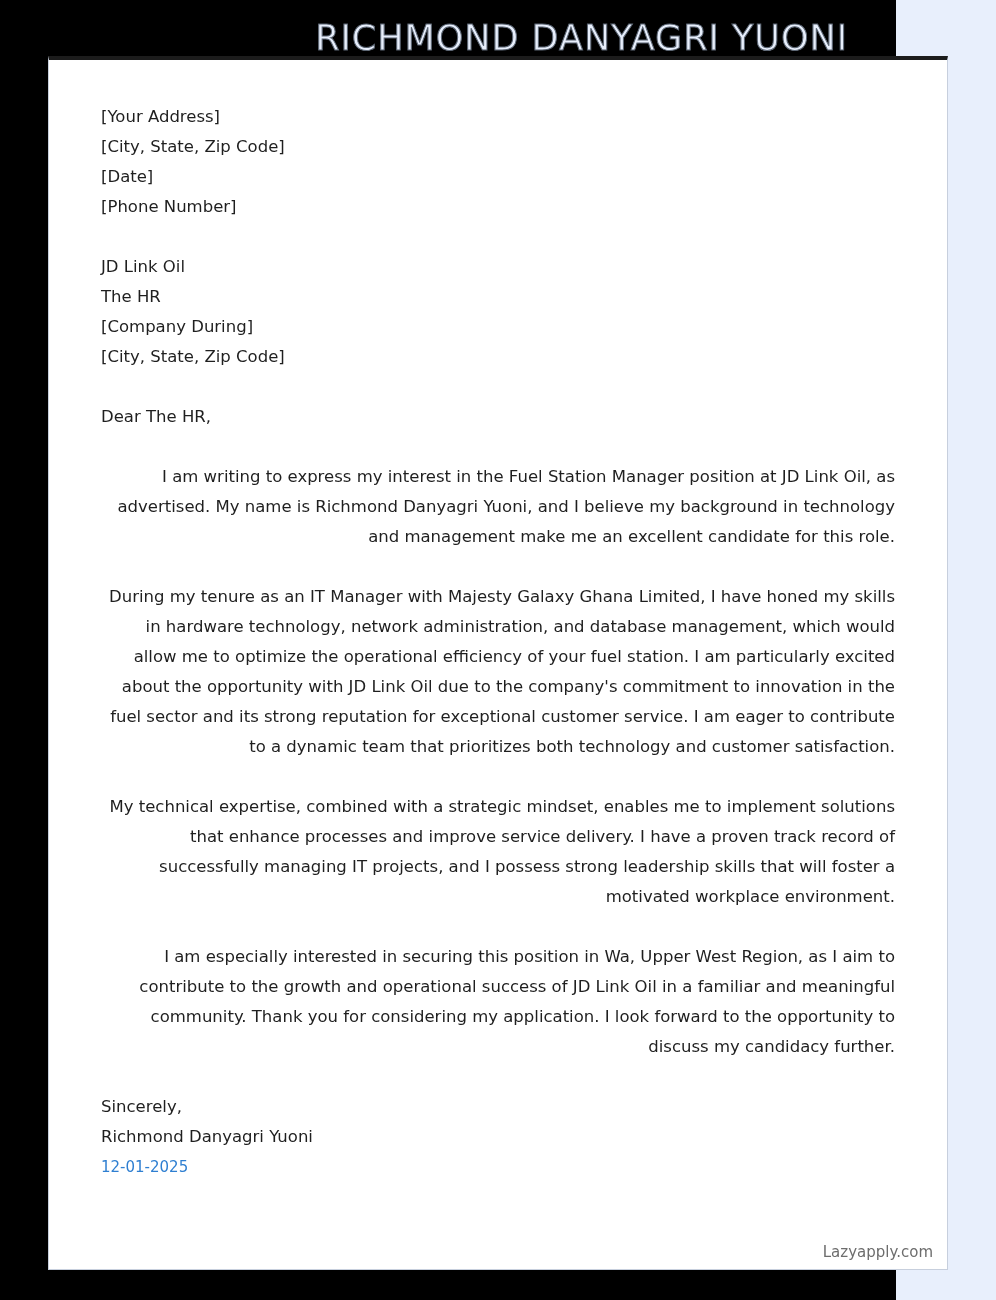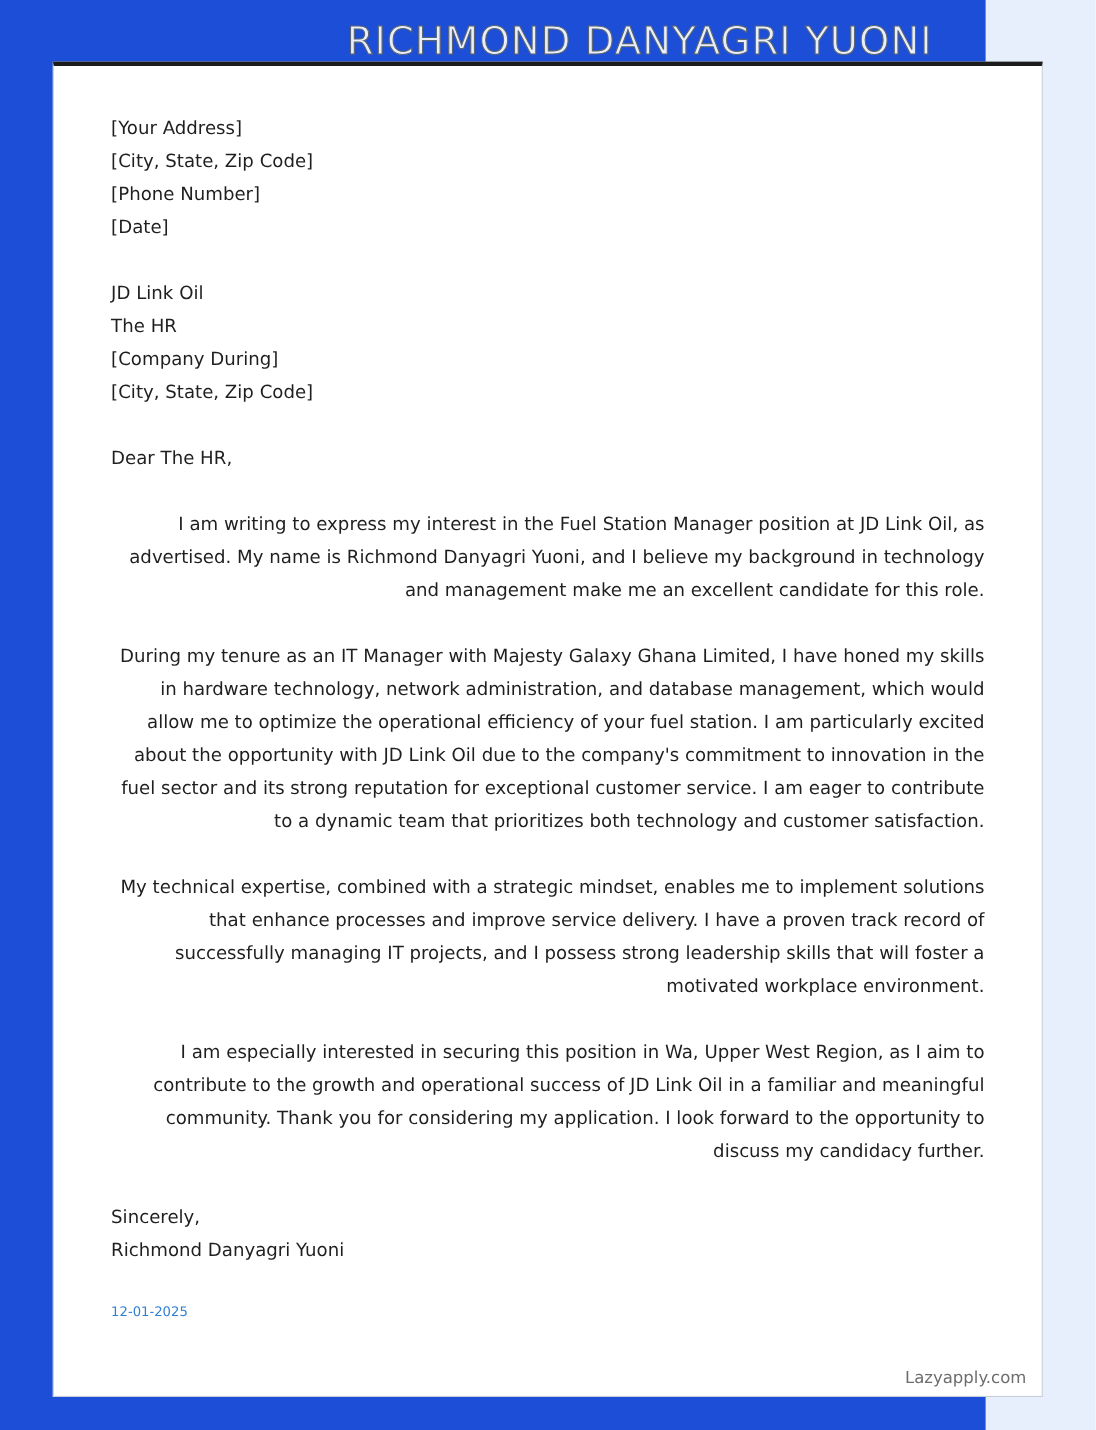--- a/index.html
+++ b/index.html
@@ -10,21 +10,21 @@
     width: 996px;
     height: 1300px;
     background: #e8effc;
     font-family: "DejaVu Sans", sans-serif;
     overflow: hidden;
   }
   .page {
     position: relative;
     width: 896px;
     height: 1300px;
-    background: #1d4ed8;
+    background: #000000;
     box-sizing: border-box;
   }
   .header-name {
     position: absolute;
     top: 18px;
     right: 48px;
     font-size: 35px;
     letter-spacing: 1px;
     color: #e8effc;
     -webkit-text-stroke: 1px #5a6472;
@@ -63,22 +63,21 @@
   }
   .para {
     margin: 0 0 30px 0;
     text-align: right;
   }
   .sign-block {
     margin: 0;
   }
   .date {
     color: #2f7fd1;
-    margin-top: 25px;
-    font-size: 12px;
+    font-size: 15px;
   }
   .brand {
     position: absolute;
     right: 14px;
     bottom: 8px;
     font-size: 15px;
     color: #6d6d6d;
     font-family: "DejaVu Sans", sans-serif;
   }
 </style>
@@ -89,22 +88,22 @@
 
   <div class="header-name">RICHMOND DANYAGRI YUONI</div>
 
   <div class="sheet">
 
     <div class="letter">
 
       <div class="block">
         <div class="line">[Your Address]</div>
         <div class="line">[City, State, Zip Code]</div>
+        <div class="line">[Date]</div>
         <div class="line">[Phone Number]</div>
-        <div class="line">[Date]</div>
       </div>
 
       <div class="block">
         <div class="line">JD Link Oil</div>
         <div class="line">The HR</div>
         <div class="line">[Company During]</div>
         <div class="line">[City, State, Zip Code]</div>
       </div>
 
       <div class="block">Dear The HR,</div>

